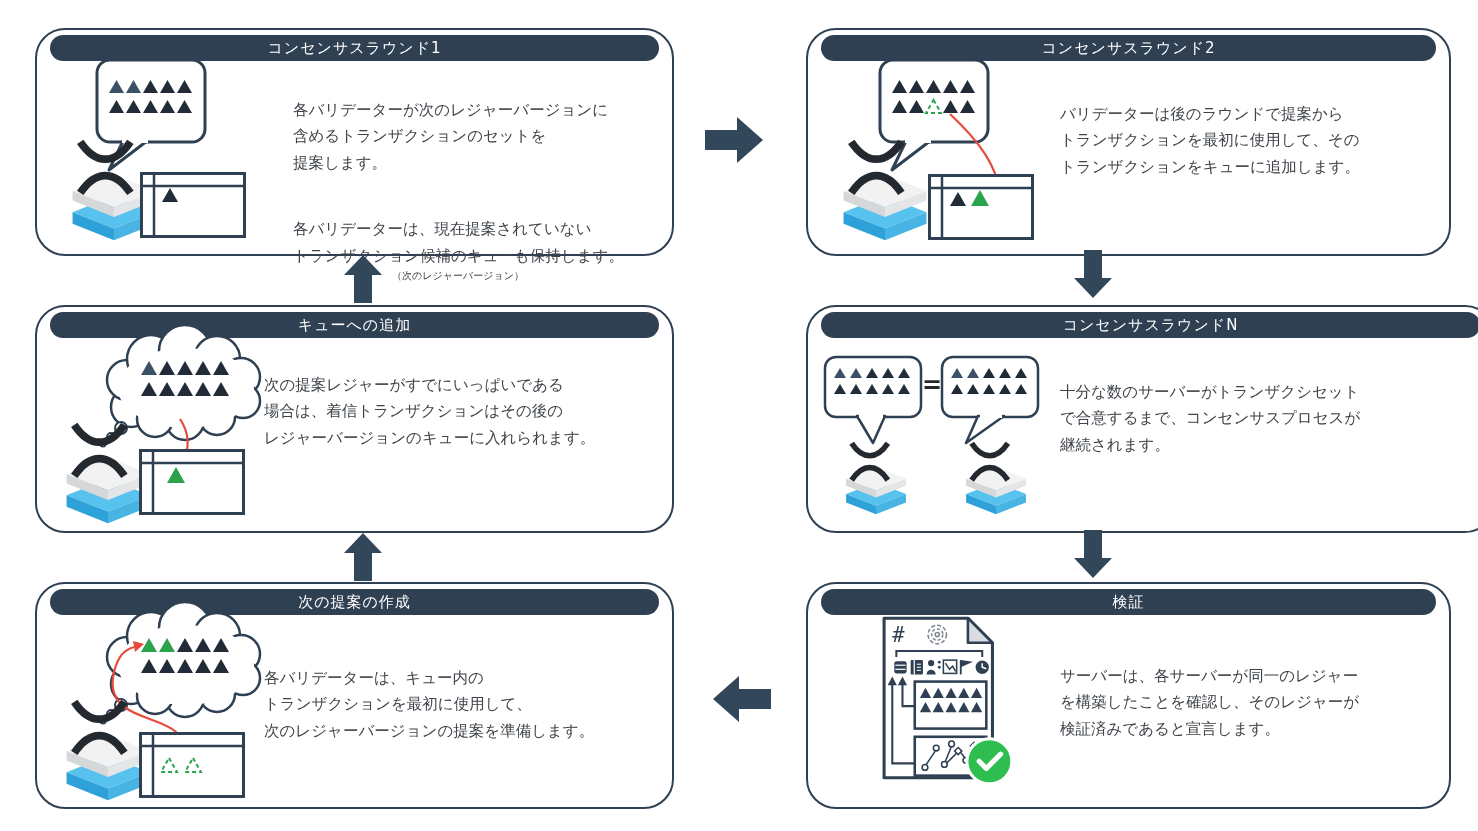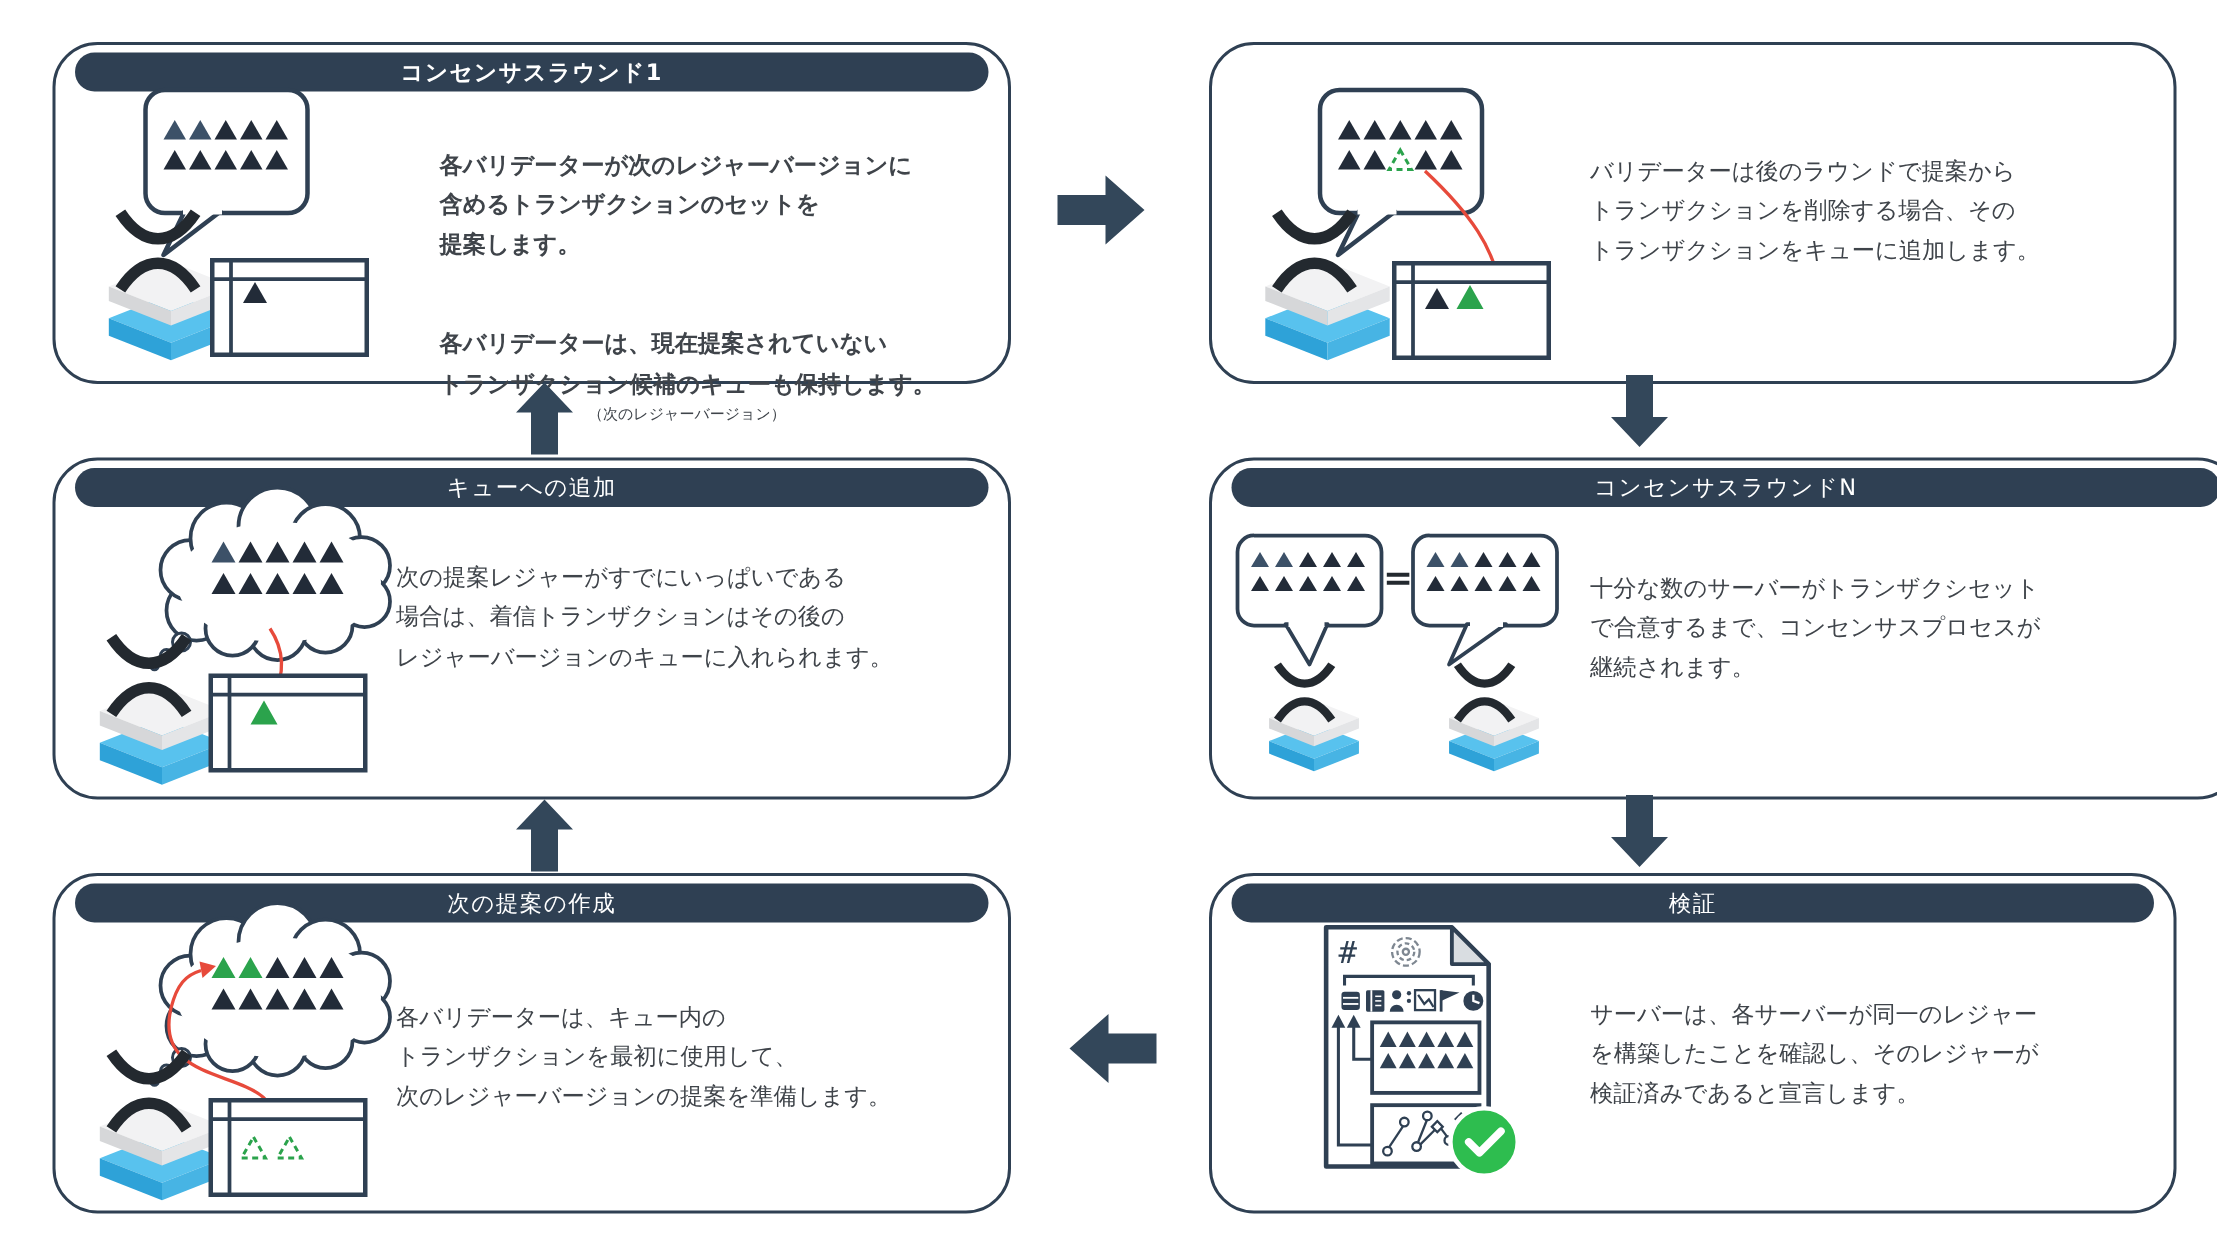--- a/index.html
+++ b/index.html
@@ -28,21 +28,21 @@
         <polygon points="60,96 103,79 103,91 60,108" fill="#47B4E4"></polygon>
         <polygon points="60,40 103,57 60,74 17,57" fill="#F2F2F3"></polygon>
         <polygon points="17,57 60,74 60,84 17,67" fill="#D6D7D9"></polygon>
         <polygon points="60,74 103,57 103,67 60,84" fill="#E4E5E7"></polygon>
         <path d="M25,6 C41,30 61,30 77,6" fill="none" stroke="#23292F" stroke-width="8"></path>
         <path d="M25,59 C41,35 61,35 77,59" fill="none" stroke="#23292F" stroke-width="8"></path>
       </g>
     </defs>
   </svg>
 
-  <div class="panel" style="left:35px;top:28px;width:635px;height:224px;font-weight:bold;">
+  <div class="panel" style="left:35px;top:28px;width:635px;height:224px;">
     <div class="title">コンセンサスラウンド1</div>
     <svg class="ico" style="left:58px;top:28px" width="112" height="116" viewBox="0 0 112 116">
       <rect x="2" y="2" width="108" height="82" rx="13" fill="#fff" stroke="#2F4053" stroke-width="3"></rect>
       <polygon points="28,83 14,112 52,83" fill="#fff" stroke="#2F4053" stroke-width="3" stroke-linejoin="round"></polygon>
       <rect x="27" y="80" width="26" height="5" fill="#fff"></rect>
       <polygon points="21.5,22 29,35 14,35" fill="#3C5168"></polygon>
         <polygon points="38.5,22 46,35 31,35" fill="#3C5168"></polygon>
       <polygon points="55.5,22 63,35 48,35" fill="#222B38"></polygon>
         <polygon points="72.5,22 80,35 65,35" fill="#222B38"></polygon>
         <polygon points="89.5,22 97,35 82,35" fill="#222B38"></polygon>
@@ -64,20 +64,21 @@
     <div class="desc" style="left:230px;top:40px;width:400px;margin-left:26px;">
       <div class="p1">各バリデーターが次のレジャーバージョンに
 含めるトランザクションのセットを
 提案します。</div>
       <div class="p2">各バリデーターは、現在提案されていない
 トランザクション候補のキューも保持します。</div>
     </div>
   </div>
 
   <div class="panel" style="left:806px;top:28px;width:641px;height:224px;">
+    <div class="title">コンセンサスラウンド2</div>
     <svg class="ico" style="left:70px;top:28px" width="112" height="116" viewBox="0 0 112 116">
       <rect x="2" y="2" width="108" height="82" rx="13" fill="#fff" stroke="#2F4053" stroke-width="3"></rect>
       <polygon points="28,83 14,112 52,83" fill="#fff" stroke="#2F4053" stroke-width="3" stroke-linejoin="round"></polygon>
       <rect x="27" y="80" width="26" height="5" fill="#fff"></rect>
       <polygon points="21.5,22 29,35 14,35" fill="#222B38"></polygon>
         <polygon points="38.5,22 46,35 31,35" fill="#222B38"></polygon>
       <polygon points="55.5,22 63,35 48,35" fill="#222B38"></polygon>
         <polygon points="72.5,22 80,35 65,35" fill="#222B38"></polygon>
         <polygon points="89.5,22 97,35 82,35" fill="#222B38"></polygon>
       <polygon points="21.5,42 29,55 14,55" fill="#222B38"></polygon>
@@ -95,21 +96,21 @@
       </svg>
     <svg class="ico" style="left:120px;top:144px" width="106" height="66" viewBox="0 0 106 66">
       <rect x="1.5" y="1.5" width="103" height="63" fill="#fff" stroke="#2F4053" stroke-width="3"></rect>
       <line x1="1.5" y1="14" x2="104.5" y2="14" stroke="#2F4053" stroke-width="2.5"></line>
       <line x1="14" y1="1.5" x2="14" y2="64.5" stroke="#2F4053" stroke-width="2.5"></line>
       <polygon points="30,18 38,32 22,32" fill="#222B38"></polygon>
       <polygon points="52,16 61,32 43,32" fill="#2BA34C"></polygon>
     </svg>
     <div class="desc" style="left:252px;top:44px;width:380px;">
       <div class="p1">バリデーターは後のラウンドで提案から
-トランザクションを削除する場合、その
+トランザクションを最初に使用して、その
 トランザクションをキューに追加します。</div>
     </div>
   </div>
 
   <div class="panel" style="left:35px;top:305px;width:635px;height:224px;">
     <div class="title">キューへの追加</div>
     <svg class="ico" style="left:52px;top:18px" width="175" height="126" viewBox="0 0 175 126">
       <g fill="#fff" stroke="#2F4053" stroke-width="2.5">
         <circle cx="42" cy="82" r="20"></circle>
           <circle cx="38" cy="55" r="20"></circle>

